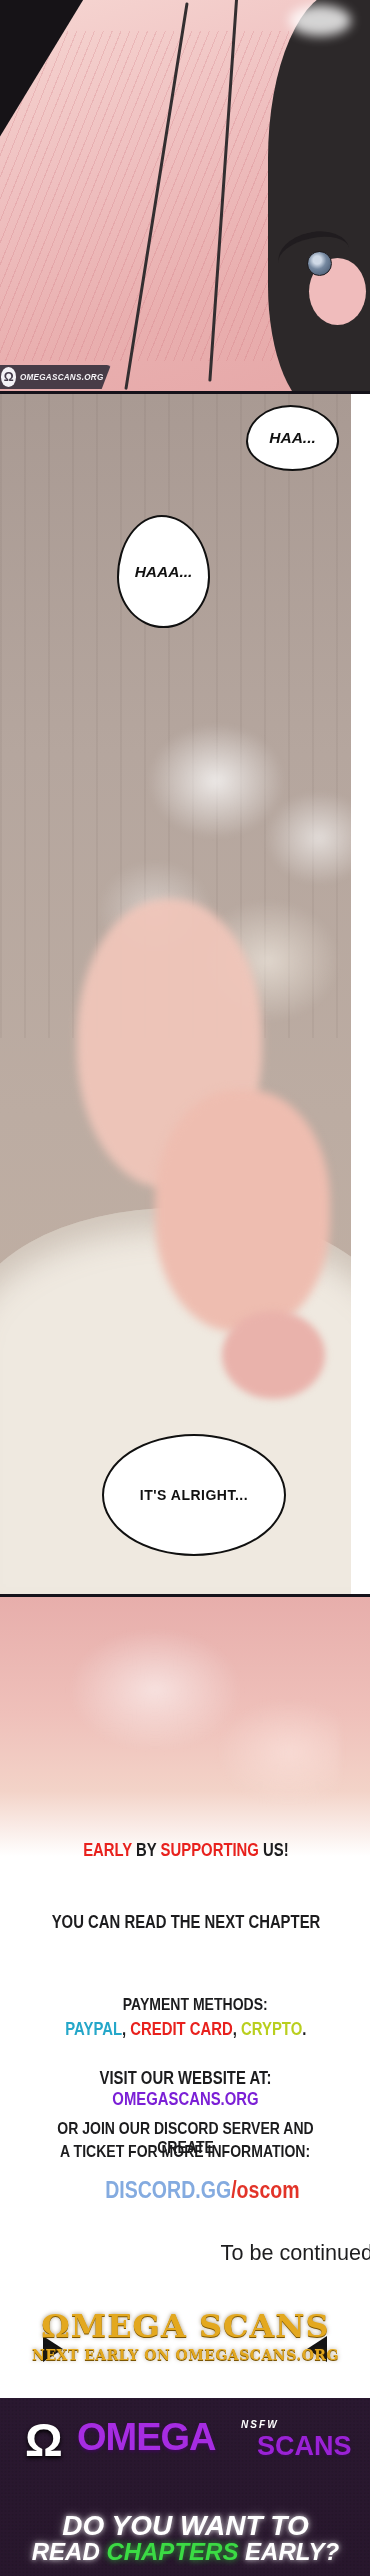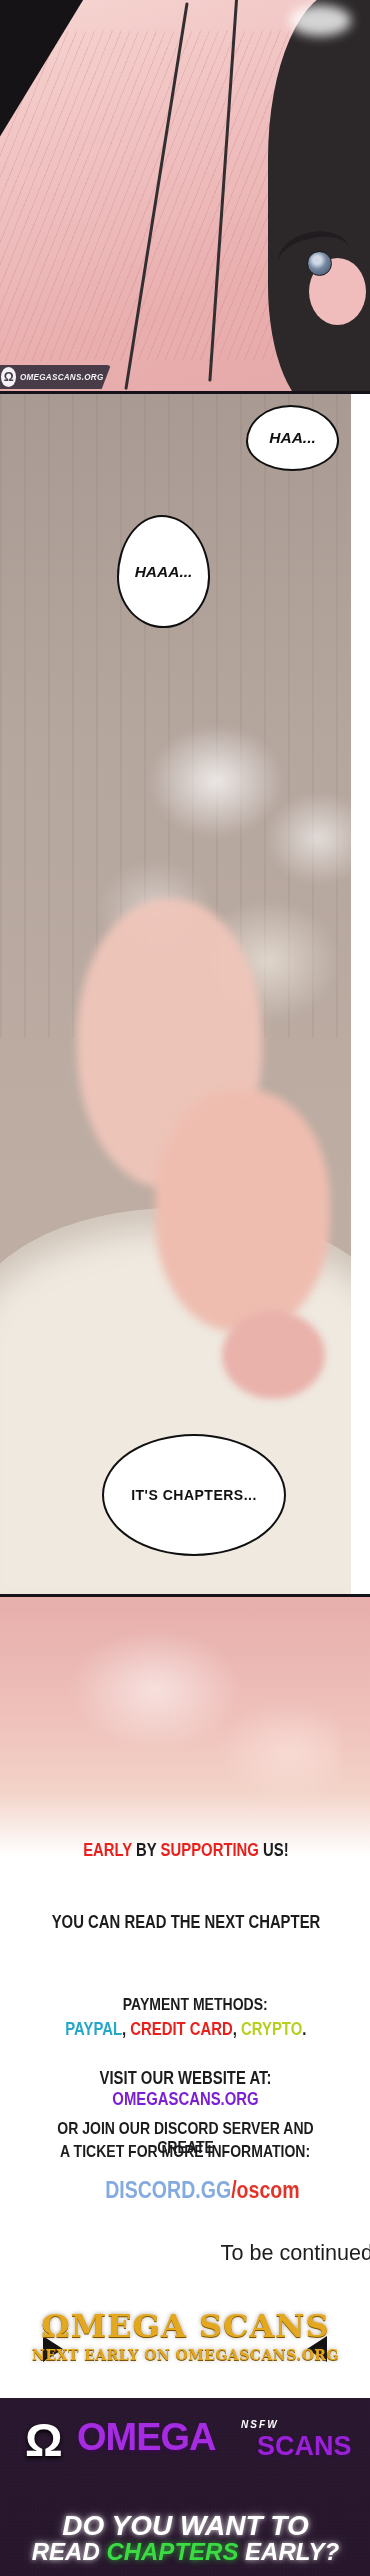--- a/index.html
+++ b/index.html
@@ -131,21 +131,21 @@
     <div class="abs p2-bed"></div>
     <div class="abs p2-flesh2"></div>
     <div class="abs p2-flesh3"></div>
     <div class="abs bubble cloud bub-haa">
       <span>HAA...</span>
     </div>
     <div class="abs bubble cloud bub-haaa">
       <span>HAAA...</span>
     </div>
     <div class="abs bubble bub-alright">
-      <span>IT'S CHAPTERS...</span>
+      <span>IT'S ALRIGHT...</span>
     </div>
   </div>
   <div class="abs panel-border" style="top:1594px;"></div>
 
   <div class="abs panel3">
     <div class="abs p3-hi"></div>
   </div>
 
   <div class="abs cx" style="top:1912px;">
     <span class="cond sup fs34">YOU CAN READ THE NEXT CHAPTER</span>

